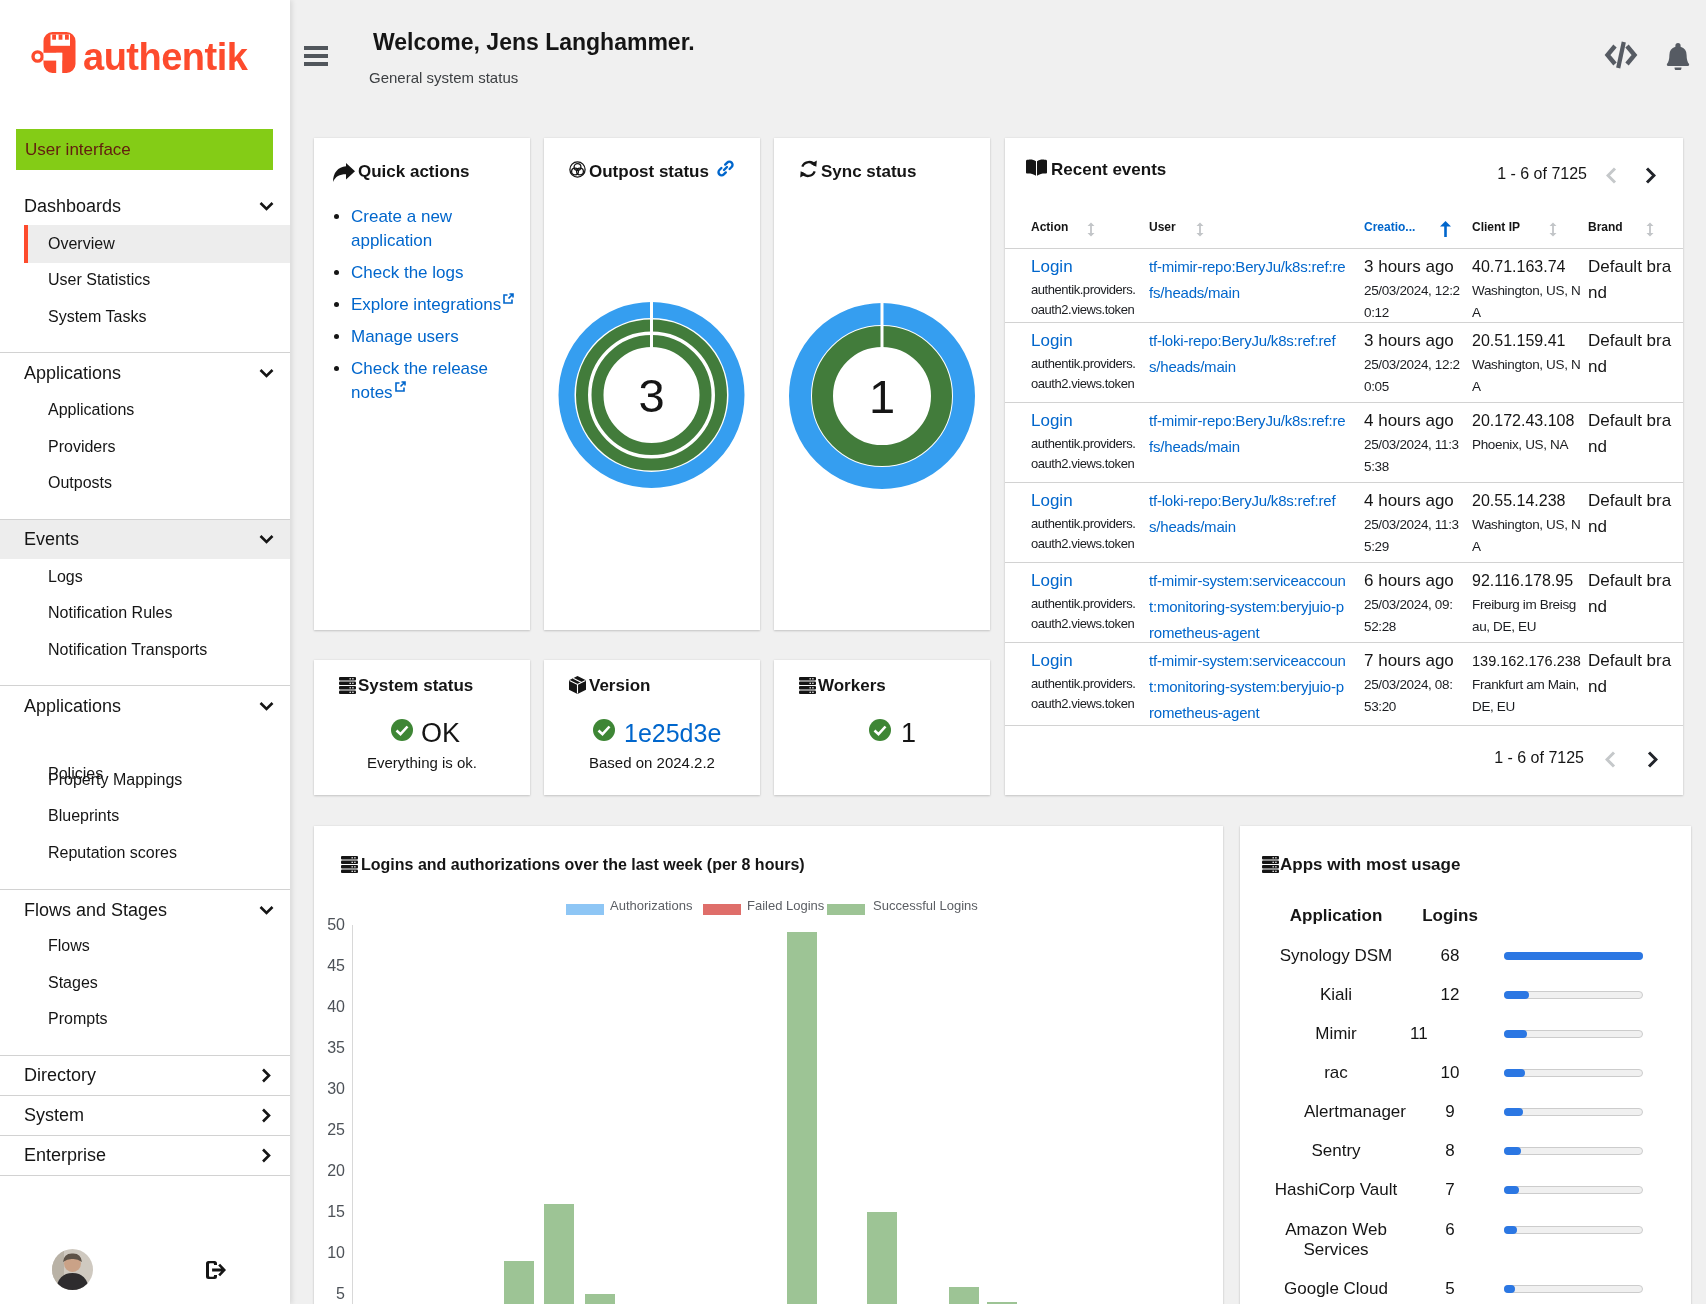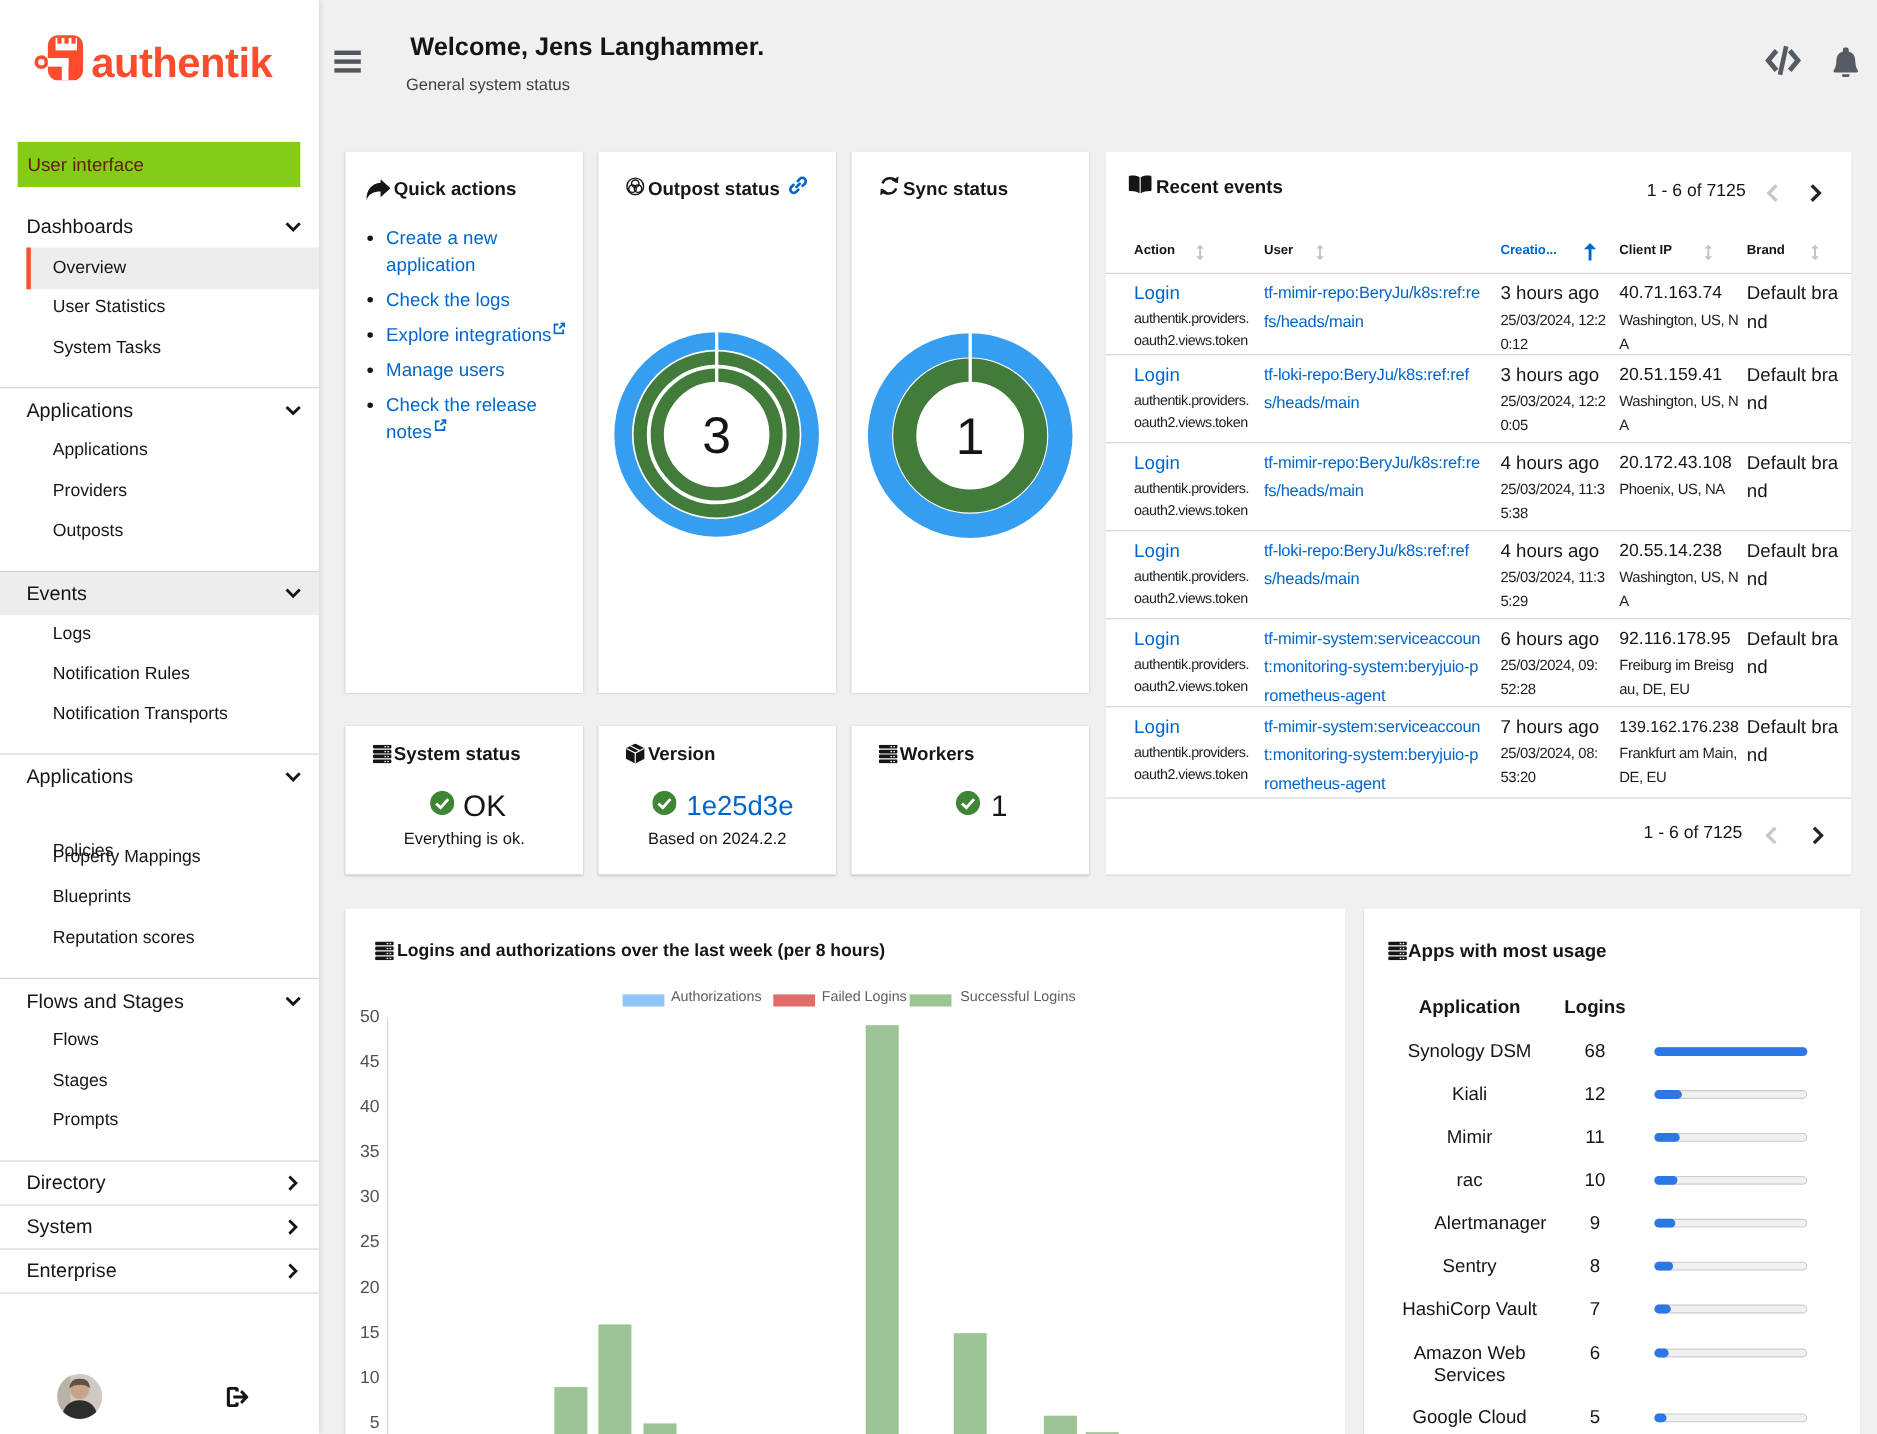--- a/index.html
+++ b/index.html
@@ -547,21 +547,21 @@
   <div class="abs" style="left:170px;top:120px;width:80px;text-align:center;font-size:17px;line-height:20px">68</div>
   <div class="abs" style="left:264px;top:126px;width:139px;height:8px;background:#f0f0f0;border:1px solid #ccc;border-radius:5px;box-sizing:border-box">
         <div style="width:139px;height:8px;background:#2b77e3;border-radius:5px;margin:-1px 0 0 -1px"></div>
       </div>
   <div class="abs" style="left:26px;top:159px;width:140px;text-align:center;font-size:17px;line-height:20px">Kiali</div>
   <div class="abs" style="left:170px;top:159px;width:80px;text-align:center;font-size:17px;line-height:20px">12</div>
   <div class="abs" style="left:264px;top:165px;width:139px;height:8px;background:#f0f0f0;border:1px solid #ccc;border-radius:5px;box-sizing:border-box">
         <div style="width:25px;height:8px;background:#2b77e3;border-radius:5px;margin:-1px 0 0 -1px"></div>
       </div>
   <div class="abs" style="left:26px;top:198px;width:140px;text-align:center;font-size:17px;line-height:20px">Mimir</div>
-  <div class="abs" style="left:170px;top:198px;width:80px;text-align:center;font-size:17px;line-height:20px">11</div>
+  <div class="abs" style="left:170px;top:198px;width:80px;text-align:left;font-size:17px;line-height:20px">11</div>
   <div class="abs" style="left:264px;top:204px;width:139px;height:8px;background:#f0f0f0;border:1px solid #ccc;border-radius:5px;box-sizing:border-box">
         <div style="width:23px;height:8px;background:#2b77e3;border-radius:5px;margin:-1px 0 0 -1px"></div>
       </div>
   <div class="abs" style="left:26px;top:237px;width:140px;text-align:center;font-size:17px;line-height:20px">rac</div>
   <div class="abs" style="left:170px;top:237px;width:80px;text-align:center;font-size:17px;line-height:20px">10</div>
   <div class="abs" style="left:264px;top:243px;width:139px;height:8px;background:#f0f0f0;border:1px solid #ccc;border-radius:5px;box-sizing:border-box">
         <div style="width:21px;height:8px;background:#2b77e3;border-radius:5px;margin:-1px 0 0 -1px"></div>
       </div>
   <div class="abs" style="left:26px;top:276px;width:140px;text-align:right;font-size:17px;line-height:20px">Alertmanager</div>
   <div class="abs" style="left:170px;top:276px;width:80px;text-align:center;font-size:17px;line-height:20px">9</div>

